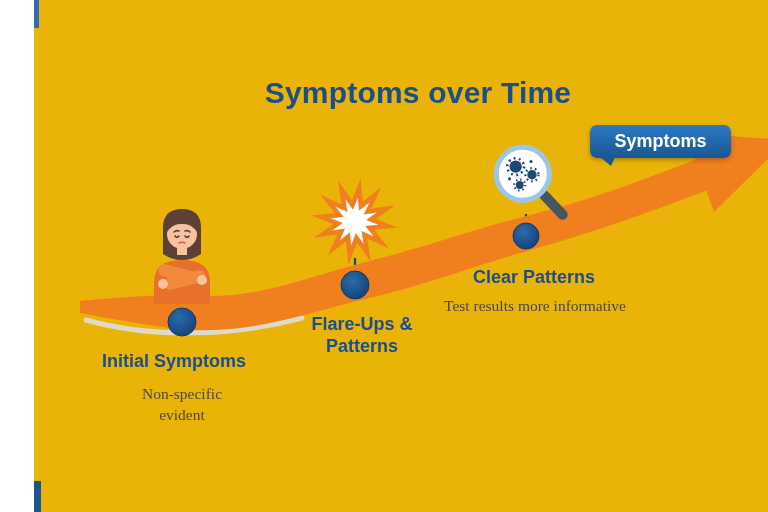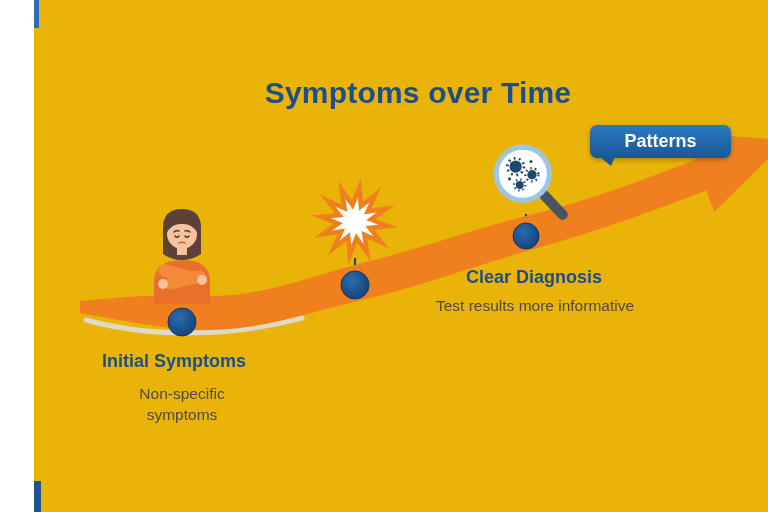--- a/index.html
+++ b/index.html
@@ -25,21 +25,21 @@
     content:"";position:absolute;left:10px;bottom:-8px;width:0;height:0;
     border-left:11px solid transparent;border-right:4px solid transparent;
     border-top:9px solid #1A5793;
   }
   .m-label{
     position:absolute;text-align:center;font-weight:bold;color:#1A4E8C;
     font-size:18px;line-height:22px;
   }
   .m-sub{
     position:absolute;text-align:center;color:#4A4A4A;
-    font-size:15.5px;line-height:21px;
+    font-size:15.5px;line-height:21px;font-family:Liberation Serif, serif;
   }
   .lbl1{left:40px;top:350px;width:200px;}
   .sub1{left:88px;top:383px;width:120px;}
   .lbl2{left:253px;top:313px;width:150px;}
   .sub2{left:210px;top:377px;width:246px;}
   .lbl3{left:400px;top:266px;width:200px;}
   .sub3{left:376px;top:295px;width:250px;}
   .icon-woman{left:102px;top:202px;width:92px;height:102px;}
   .icon-burst{left:272px;top:173px;width:97px;height:97px;}
   .icon-magnifier{left:452px;top:139px;width:92px;height:92px;}
@@ -86,21 +86,21 @@
     <g>
       <circle cx="148" cy="322" r="14" fill="url(#dotg)" stroke="#0F3A66" stroke-width="1"></circle>
       <circle cx="321" cy="285" r="14" fill="url(#dotg)" stroke="#0F3A66" stroke-width="1"></circle>
       <circle cx="492" cy="236" r="13" fill="url(#dotg)" stroke="#0F3A66" stroke-width="1"></circle>
     </g>
   </svg>
 
   <div class="title">Symptoms over Time</div>
 
   <div class="badge">
-    <span>Patterns</span>
+    <span>Symptoms</span>
   </div>
 
   <svg class="abs icon-woman" viewBox="0 0 92 102">
     <path d="M27 52 L27 26 Q27 7 46 7 Q65 7 65 26 L65 52 Q56 58 46 58 Q36 58 27 52 Z" fill="#5D4037"></path>
     <circle cx="46" cy="32" r="15" fill="#F6C39E"></circle>
     <path d="M31 30 Q31 15 46 15 Q61 15 61 30 Q55 21 46 22 Q37 21 31 30 Z" fill="#5D4037"></path>
     <rect x="41" y="43" width="10" height="10" fill="#F6C39E"></rect>
     <path d="M18 102 L18 80 Q18 58 46 58 Q74 58 74 80 L74 102 Z" fill="#E8702A"></path>
     <rect x="22" y="66" width="42" height="12" rx="6" fill="#F28A3C" transform="rotate(14 43 72)"></rect>
     <rect x="28" y="72" width="42" height="12" rx="6" fill="#F28A3C" transform="rotate(-14 49 78)"></rect>
@@ -127,24 +127,25 @@
       <circle cx="45" cy="35" r="4.6" stroke="none"></circle>
       <circle cx="45" cy="35" r="6.4" fill="none" stroke-width="2.2" stroke-dasharray="1.6 3"></circle>
       <circle cx="33" cy="45" r="3.8" stroke="none"></circle>
       <circle cx="33" cy="45" r="5.4" fill="none" stroke-width="2" stroke-dasharray="1.4 2.8"></circle>
       <circle cx="44" cy="22" r="1.5" stroke="none"></circle>
       <circle cx="23" cy="39" r="1.5" stroke="none"></circle>
     </g>
   </svg>
 
   <div class="m-label lbl1">Initial Symptoms</div>
-  <div class="m-sub  sub1">Non-specific symptoms</div>
+  <div class="m-sub  sub1">Non-specific evident</div>
 
+  <div class="m-label lbl2">Flare-Ups &amp; Patterns</div>
 
-  <div class="m-label lbl3">Clear Diagnosis</div>
+  <div class="m-label lbl3">Clear Patterns</div>
   <div class="m-sub  sub3">Test results more informative</div>
 
   <div class="edge-bar bar-lt"></div>
   <div class="edge-bar bar-lb"></div>
   <div class="edge-bar bar-rt"></div>
   <div class="edge-bar bar-rb"></div>
 
 </div>
 
 </body></html>

